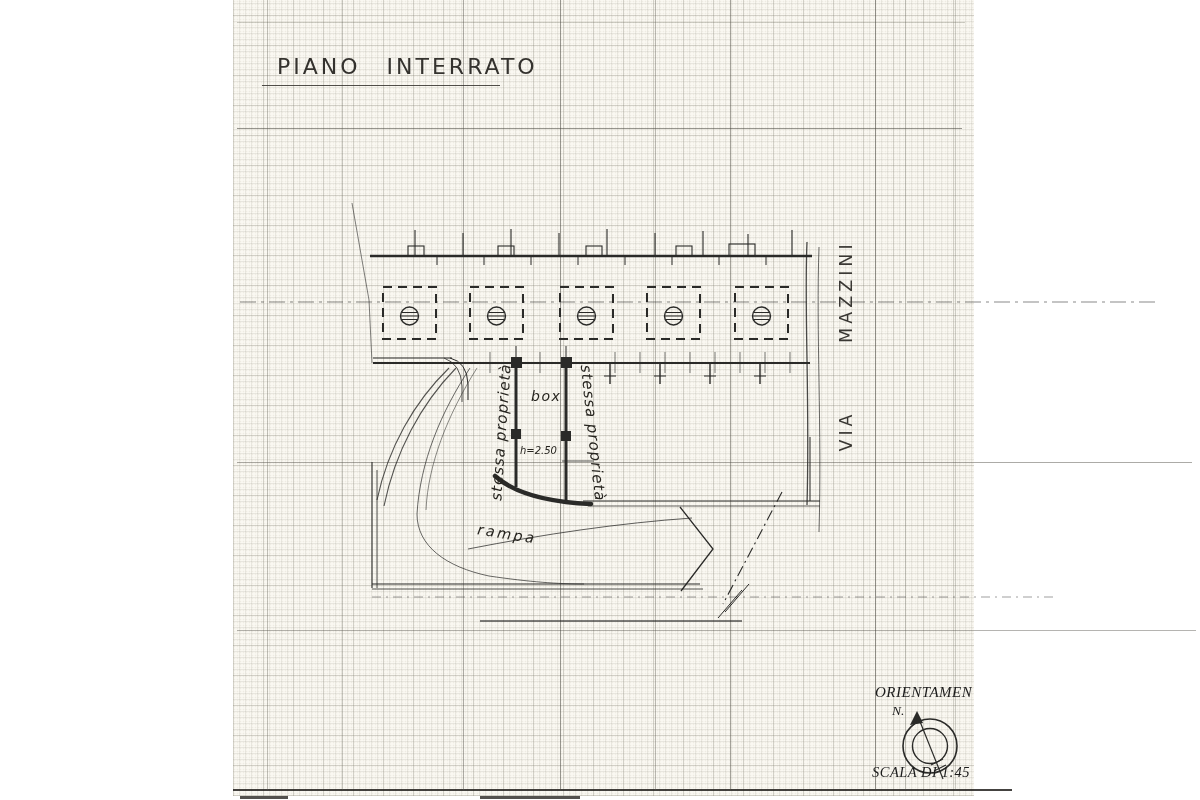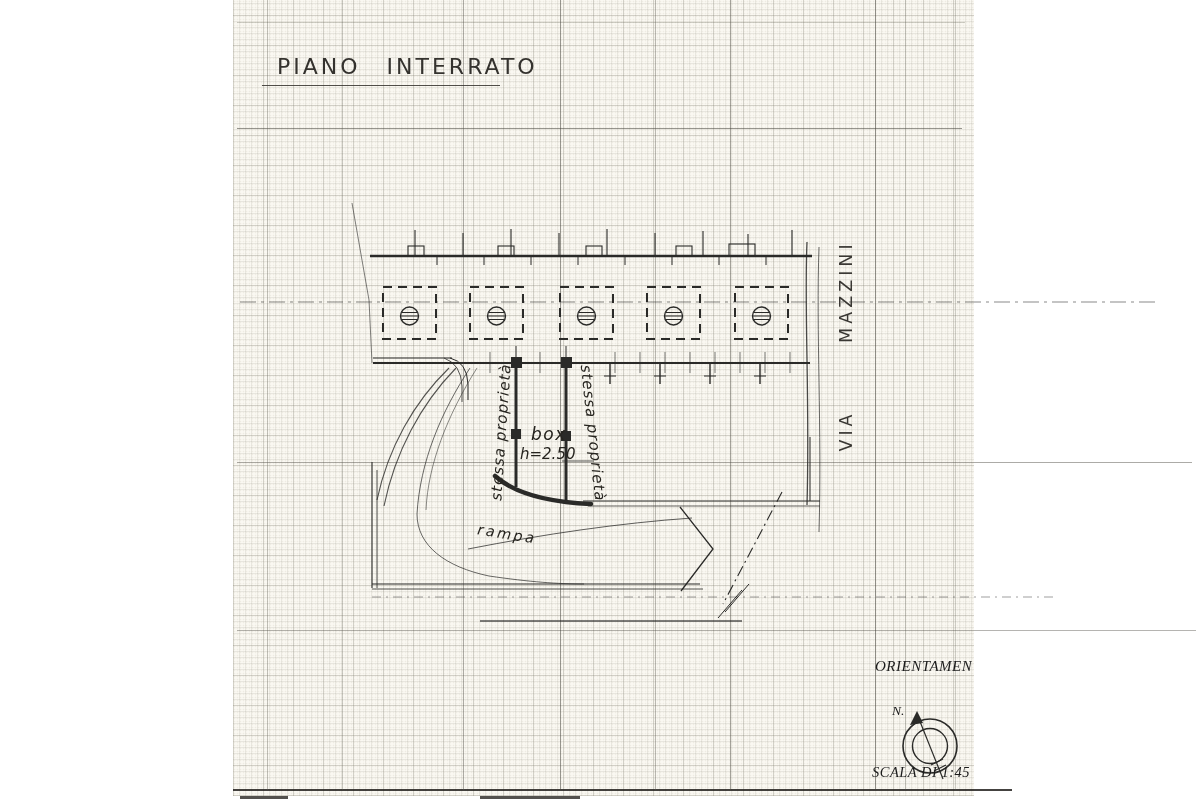--- a/index.html
+++ b/index.html
@@ -48,29 +48,29 @@
   }
   .hand{font-style:italic;color:#26241f;}
   .prop-left{
     left:501px;top:432px;font-size:15px;letter-spacing:1px;
     transform:translate(-50%,-50%) rotate(-86deg);
   }
   .prop-right{
     left:593px;top:433px;font-size:15px;letter-spacing:1px;
     transform:translate(-50%,-50%) rotate(84deg);
   }
-  .box-lbl{left:531px;top:424px;font-size:17px;letter-spacing:1.5px;}
-  .h-lbl{left:520px;top:445px;font-size:15px;}
+  .box-lbl{left:531px;top:388px;font-size:14px;letter-spacing:1.5px;}
+  .h-lbl{left:520px;top:445px;font-size:10px;}
   .rampa-lbl{
     left:507px;top:534px;font-size:14.5px;letter-spacing:2.5px;
     transform:translate(-50%,-50%) rotate(9deg);
   }
   .serif{font-family:"Liberation Serif", serif;font-style:italic;color:#1b1b1b;}
   .clip{position:absolute;overflow:hidden;}
-  .orient-clip{left:875px;top:656px;width:97px;height:21px;}
+  .orient-clip{left:875px;top:682px;width:97px;height:21px;}
   .orient-txt{font-size:15px;letter-spacing:.5px;white-space:nowrap;}
   .north-lbl{left:892px;top:703px;font-size:13.5px;}
   .scala-clip{left:872px;top:762px;width:100px;height:21px;}
   .scala-txt{font-size:14.5px;letter-spacing:.5px;white-space:nowrap;}
 </style>
 </head>
 <body>
 
 <div class="sheet"></div>
 

